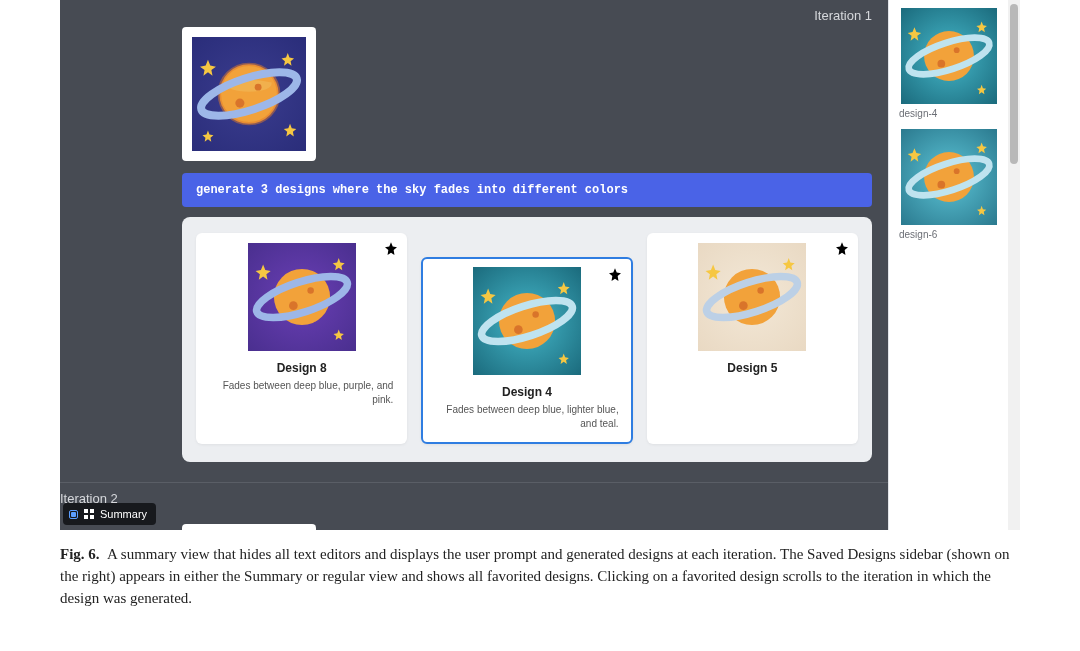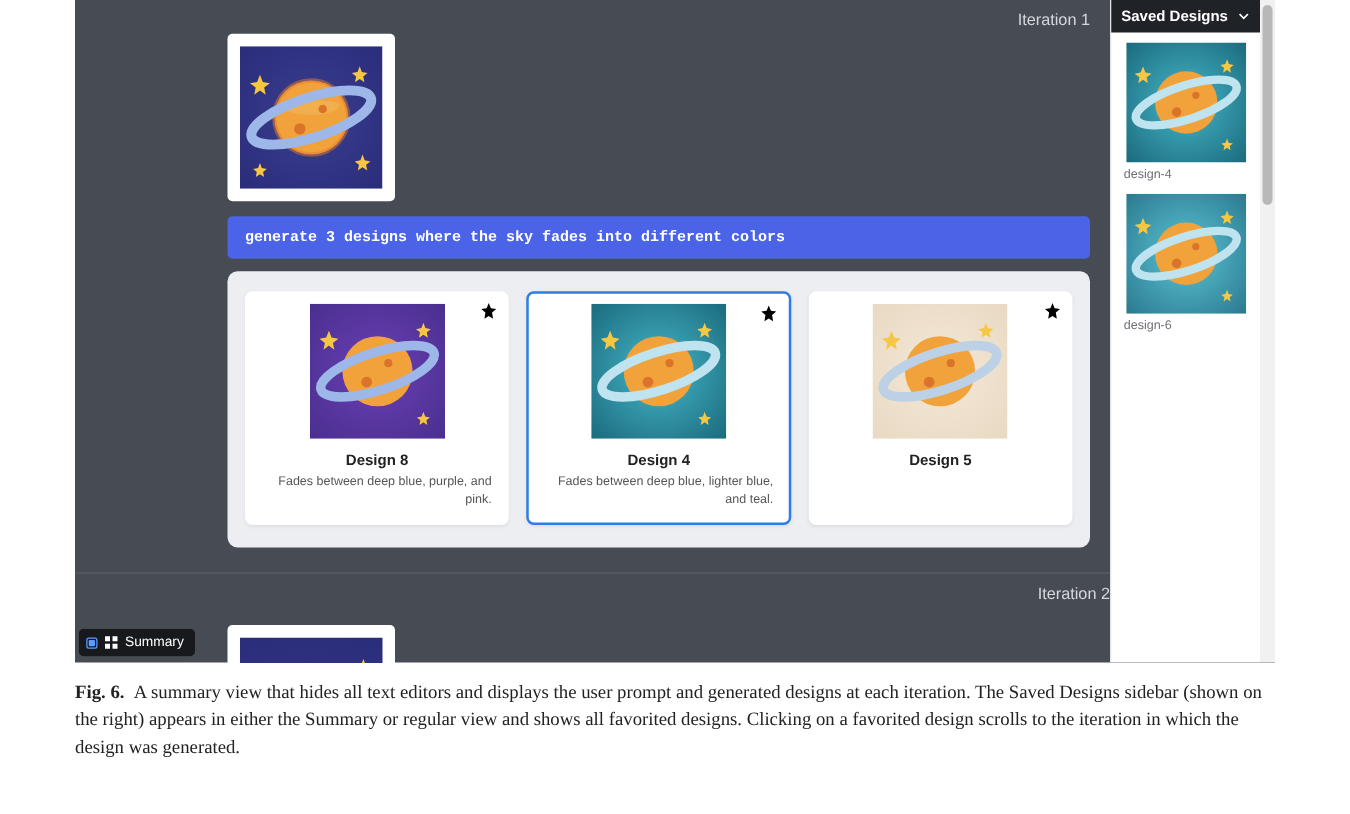--- a/index.html
+++ b/index.html
@@ -70,20 +70,21 @@
     background: #fff;
     border-radius: 6px;
     padding: 10px 10px 14px 10px;
     position: relative;
     text-align: center;
     box-shadow: 0 1px 3px rgba(0,0,0,0.06);
   }
   .result-card.selected {
     border: 2px solid #2f7de1;
     padding: 8px 8px 12px 8px;
+    margin-top: 24px;
   }
   .fav-star {
     position: absolute;
     top: 8px;
     right: 8px;
     width: 16px;
     height: 16px;
     cursor: pointer;
   }
   .card-thumb {
@@ -103,21 +104,20 @@
     line-height: 1.35;
     padding: 0 4px;
     text-align: right;
   }
   .iter-spacer {
     height: 30px;
     border-top: 1px solid #5a5e66;
     margin-top: 20px;
   }
   .next-iter-header {
-    text-align: right;
     color: #d6d8dc;
     font-size: 13px;
     padding-right: 0;
     padding-top: 8px;
   }
   .next-source-row {
     padding: 12px 0 0 122px;
   }
   .next-source {
     width: 134px;
@@ -358,26 +358,20 @@
             <path d="M14 20l2 5 5 1-4 3 1 5-4-3-4 3 1-5-4-3 5-1z" fill="#f6c742"></path>
             <path d="M84 14l1.5 4 4 .8-3 2.4.8 4-3.3-2.3-3.3 2.3.8-4-3-2.4 4-.8z" fill="#f6c742"></path>
             <ellipse cx="50" cy="56" rx="44" ry="14" fill="none" stroke="#9db7e8" stroke-width="7" transform="rotate(-18 50 56)"></ellipse>
             <circle cx="50" cy="56" r="26" fill="#f2a23a"></circle>
           </svg>
         </div>
       </div>
     </div>
 
     <div class="sidebar">
-      <div class="sidebar-header">
-        <span>Saved Designs</span>
-        <svg class="chev" viewBox="0 0 12 12">
-            <path d="M2 4l4 4 4-4" stroke="#fff" stroke-width="1.6" fill="none"></path>
-          </svg>
-      </div>
       <div class="saved-list">
         <div class="saved-item">
           <div class="saved-thumb">
             <svg class="planet-svg" viewBox="0 0 100 100">
               <defs>
                   <radialGradient id="sv0" cx="50%" cy="50%" r="70%">
                 <stop offset="0%" id="sv0a" stop-color="#45b7c9"></stop>
                     <stop offset="100%" id="sv0b" stop-color="#1b6b7d"></stop>
               </radialGradient>
                 </defs>

